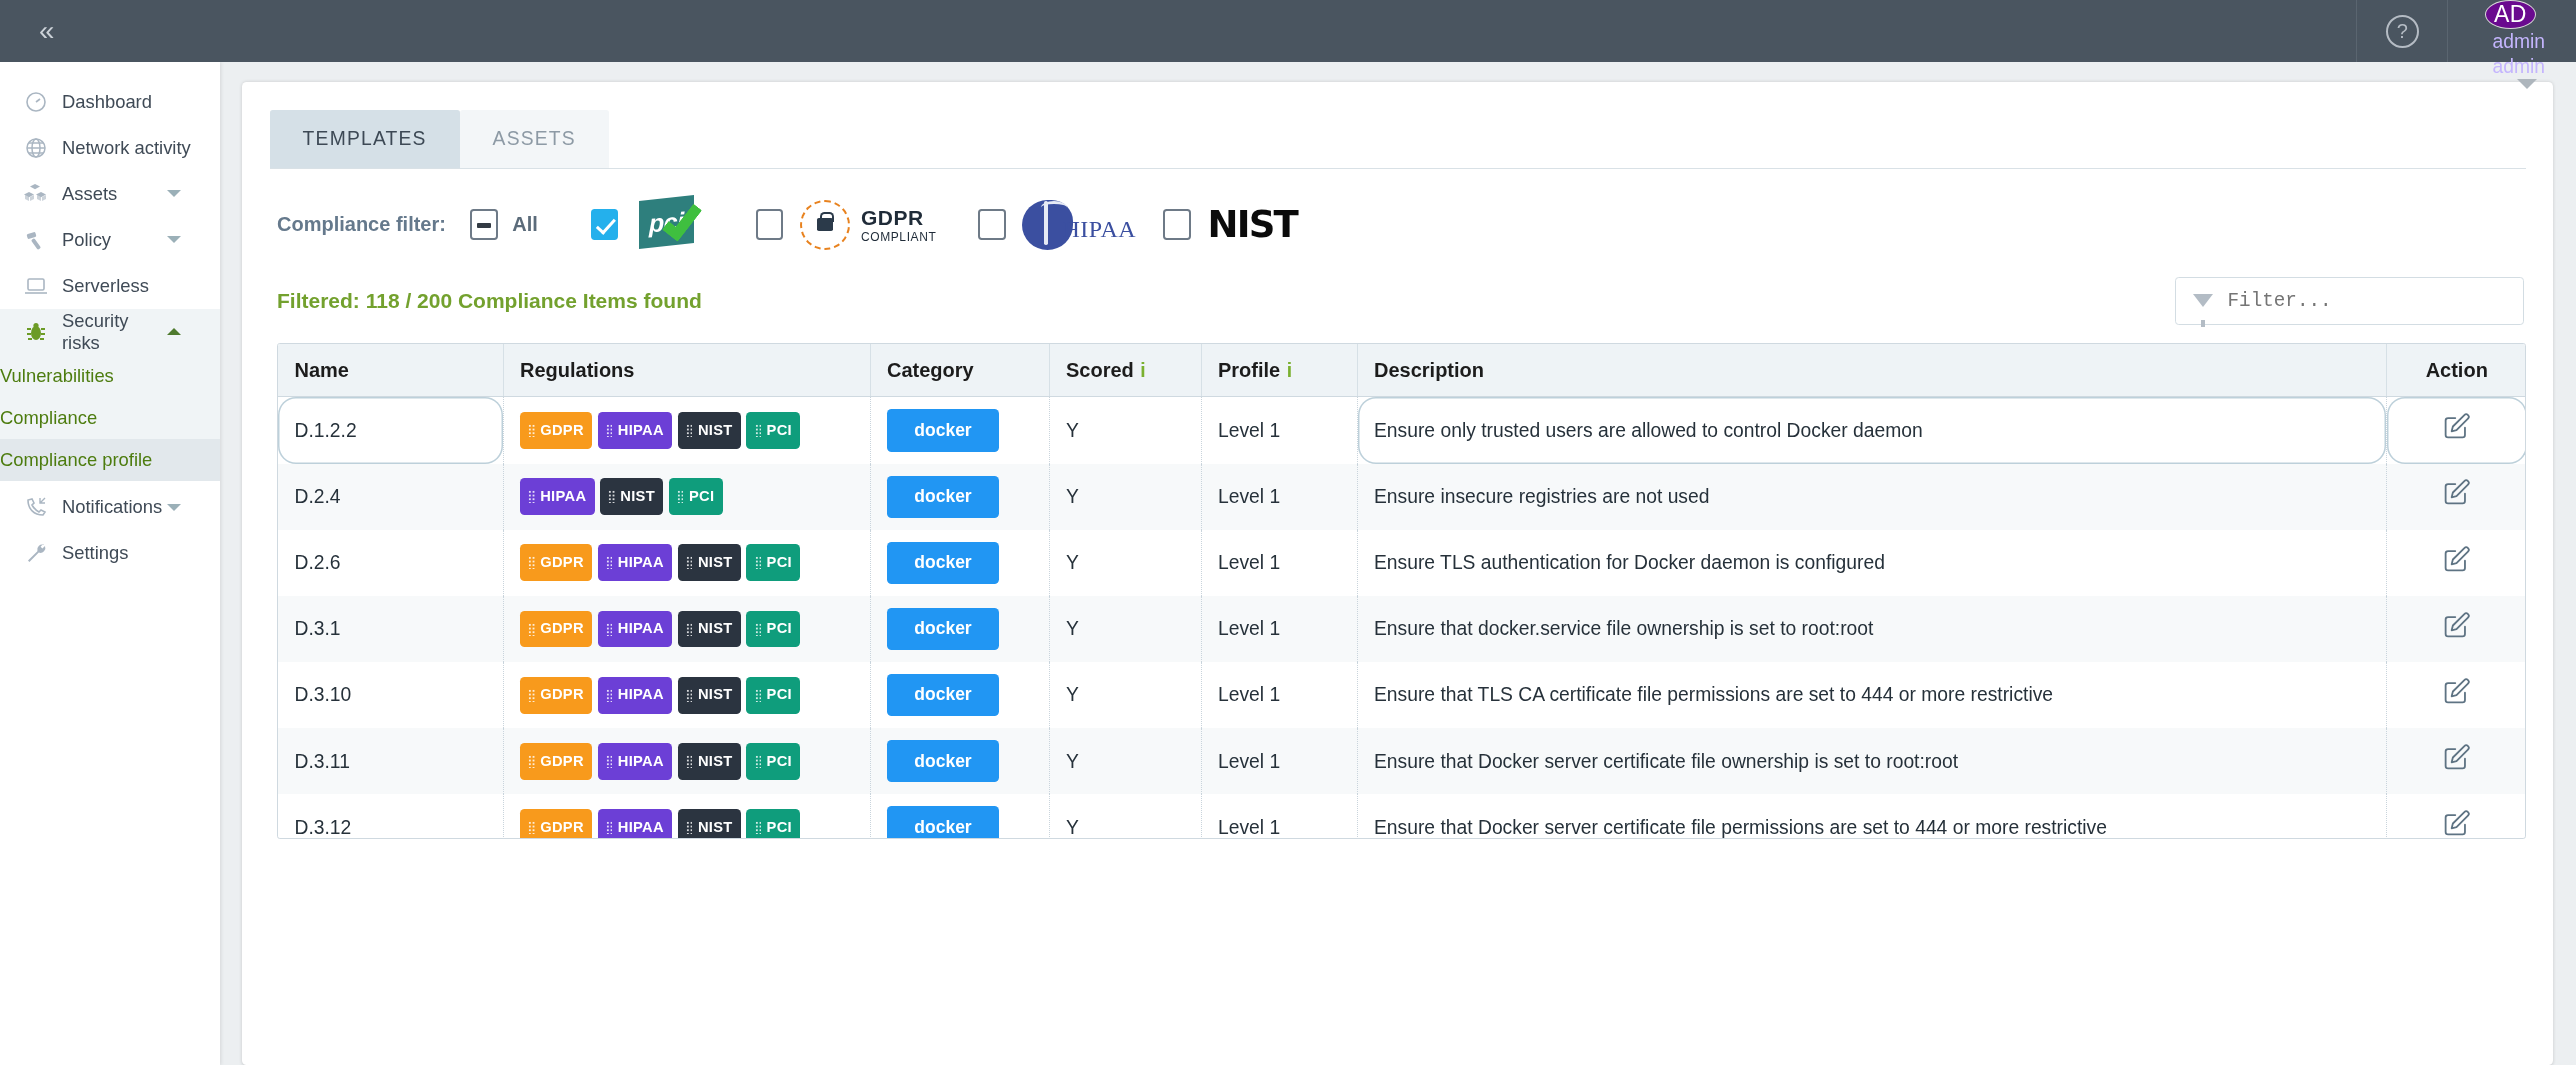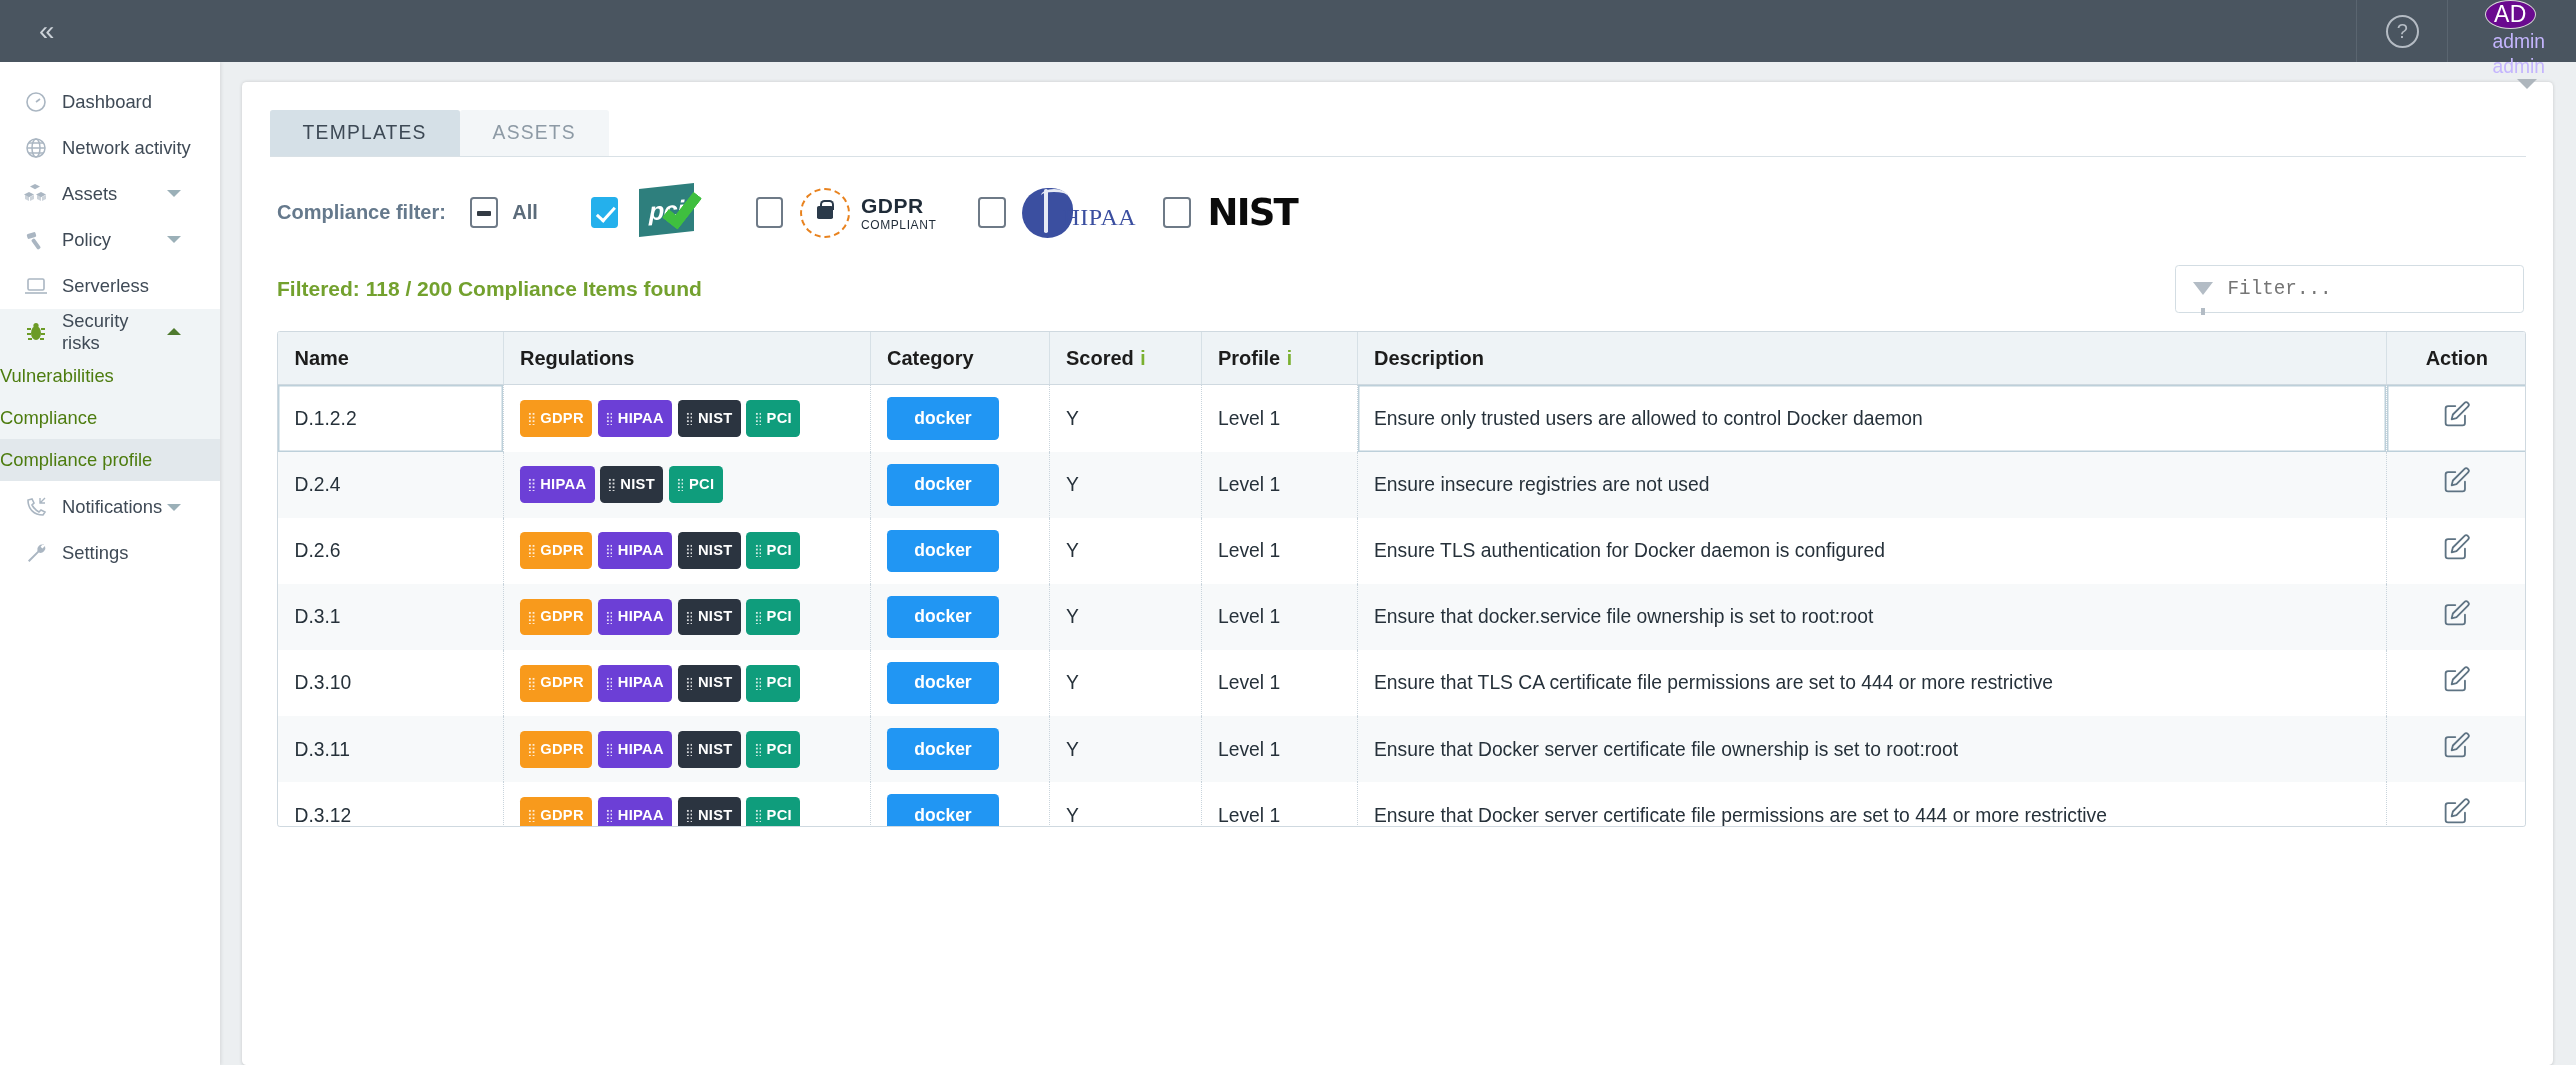--- a/index.html
+++ b/index.html
@@ -125,21 +125,21 @@
     width: 2311px; height: 983px;
     overflow: hidden; position: relative;
   }
 
   
   .tabs {
     display: flex; margin: 27.6px 0 0 27.6px;
     border-bottom: 1.8px solid #d9e1e6; width: 2256px;
   }
   .tab {
-    padding: 12px 33px; font-size: 19.3px; letter-spacing: 1.2px;
+    padding: 18px 33px; font-size: 19.3px; letter-spacing: 1.2px;
     cursor: pointer; color: #8d9aa5; background: #f3f6f8;
     border-top-left-radius: 2.8px; border-top-right-radius: 2.8px;
   }
   .tab.active {
     background: #d5e0e7; color: #3d4955;
   }
 
   
   .hidecheck-row {
     display: flex; align-items: center;
@@ -293,20 +293,21 @@
     padding: 12px 16.5px; font-size: 19.3px; color: #26313a;
     border-right: 0.9px dotted #c9d4dc; vertical-align: middle;
     line-height: 27.6px;
   }
   tbody td:last-child { border-right: none; }
   tbody tr:nth-child(even) { background: #f7f9fa; }
   tbody tr.first-row td.namecell,
   tbody tr.first-row td.desccell { }
   .cell-focus {
     box-shadow: inset 0 0 0 1.5px #bdd0da;
+    border-radius: 18px;
   }
   col.c-name   { width: 225px; }
   col.c-reg    { width: 367px; }
   col.c-cat    { width: 179px; }
   col.c-scored { width: 152px; }
   col.c-prof   { width: 156px; }
   col.c-desc   { width: 1029px; }
   col.c-act    { width: 141px; }
 
   .badges { display: flex; gap: 5.5px; }

